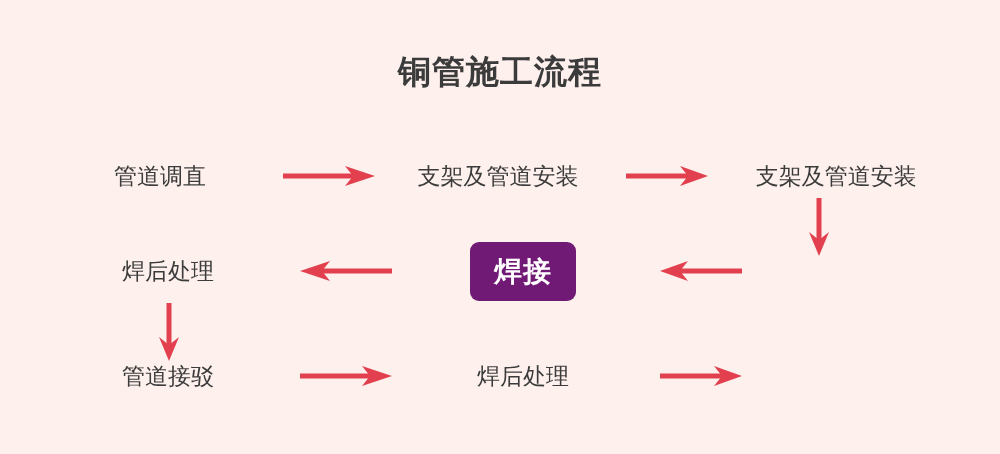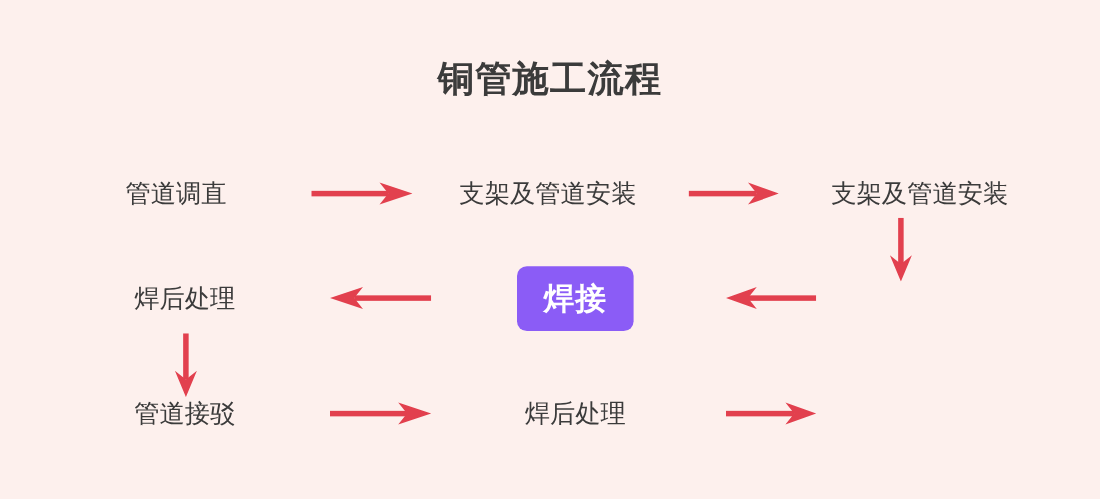--- a/index.html
+++ b/index.html
@@ -70,21 +70,21 @@
 
   .node-label {
     font-size: 23px;
     color: #3b3b3b;
     white-space: nowrap;
     line-height: 32px;
   }
 
   
   .node-highlight {
-    background: #8b5cf6;
+    background: #701a75;
     color: #ffffff;
     font-size: 28px;
     font-weight: bold;
     border-radius: 9px;
     padding: 12px 24px;
     line-height: 35px;
     white-space: nowrap;
     letter-spacing: 1px;
     box-sizing: border-box;
   }

